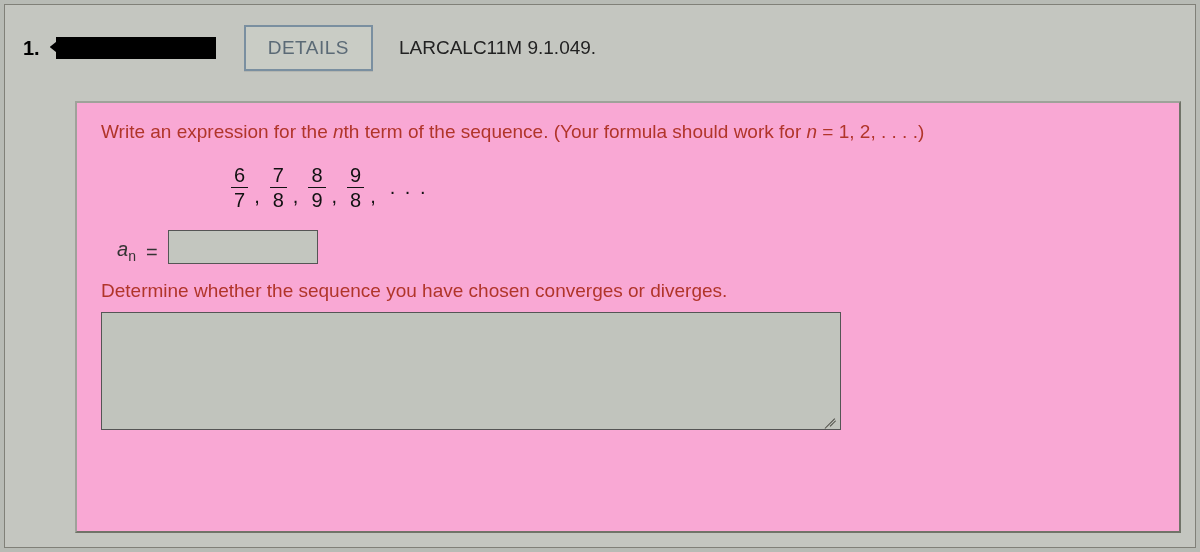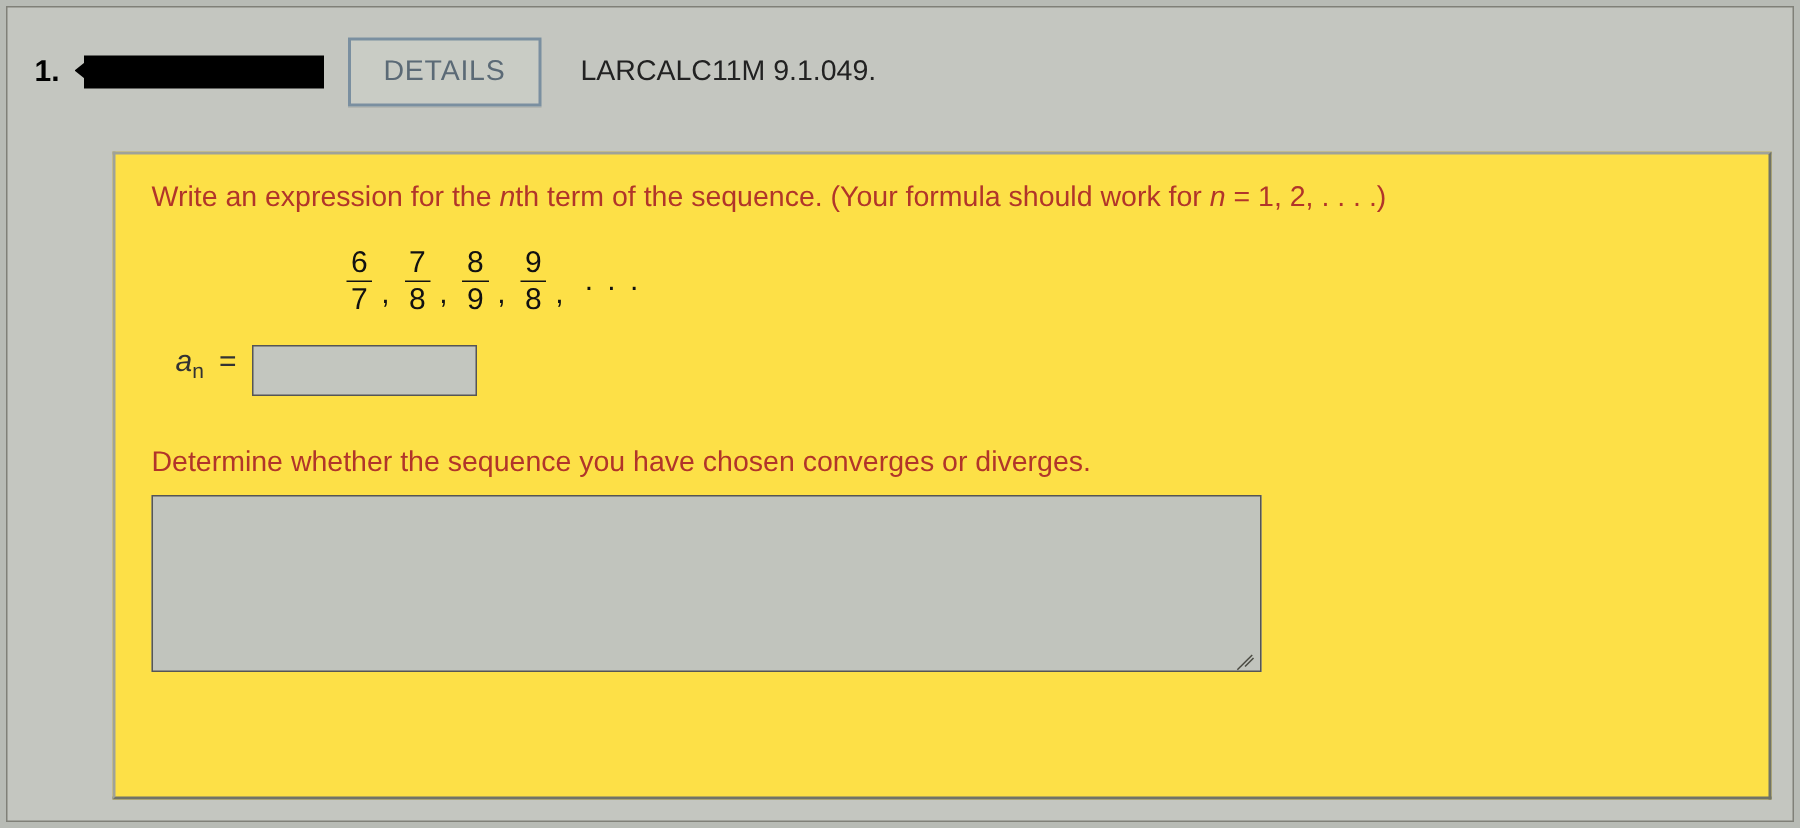--- a/index.html
+++ b/index.html
@@ -42,31 +42,32 @@
     }
     .details-btn {
       background: #c9ccc5;
       border: 2px solid #7a8fa0;
       color: #5b6a76;
       font-size: 19px;
       letter-spacing: 0.5px;
       padding: 10px 22px;
       box-shadow: 0 1px 0 rgba(0,0,0,0.08);
       cursor: pointer;
+      margin-left: 12px;
     }
     .prob-code {
       font-size: 19px;
       font-weight: normal;
       color: #222;
       margin-left: 10px;
     }
     .content-box {
       position: absolute;
       left: 70px; right: 14px; top: 96px; bottom: 14px;
-      background: #fde047;
+      background: #f9a8d4;
       border-top: 2px solid #9fa29a;
       border-left: 2px solid #9fa29a;
       border-right: 2px solid #707368;
       border-bottom: 2px solid #707368;
       padding: 18px 24px 14px 24px;
     }
     .prompt1 {
       color: #b1352a;
       font-size: 19px;
     }
@@ -84,21 +85,21 @@
       flex-direction: column;
       align-items: center;
       line-height: 1;
     }
     .frac .num { padding: 0 3px 2px 3px; }
     .frac .den { border-top: 1.6px solid #111; padding: 2px 3px 0 3px; }
     .comma { align-self: flex-end; margin-bottom: 2px; margin-left: -4px; }
     .ellips { letter-spacing: 2px; margin-left: 4px; }
     .answer-row {
       display: flex;
-      align-items: flex-start;
+      align-items: flex-end;
       gap: 10px;
       margin: 20px 0 0 16px;
     }
     .an-label {
       font-size: 20px;
       color: #333;
       font-style: italic;
     }
     .an-label sub { font-size: 14px; font-style: normal; }
     .eq { font-size: 20px; color: #333; }
@@ -106,21 +107,21 @@
       width: 150px; height: 34px;
       background: #c3c6bf;
       border: 1.5px solid #555;
       outline: none;
       font-size: 18px;
       padding: 2px 6px;
     }
     .prompt2 {
       color: #b1352a;
       font-size: 19px;
-      margin-top: 34px;
+      margin-top: 16px;
     }
     .essay-wrap {
       margin-top: 10px;
       position: relative;
     }
     .essay {
       width: 740px;
       height: 118px;
       background: #c1c4bd;
       border: 1.5px solid #555;

